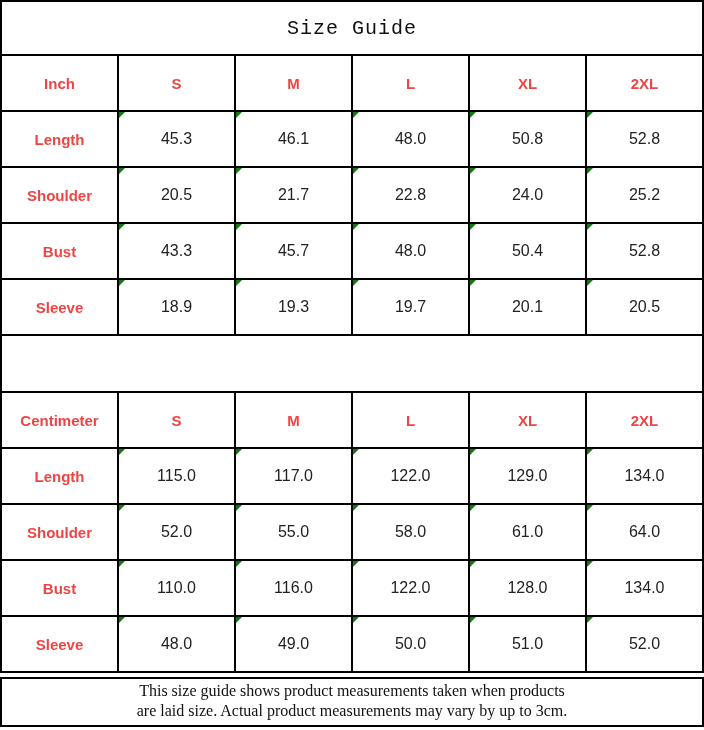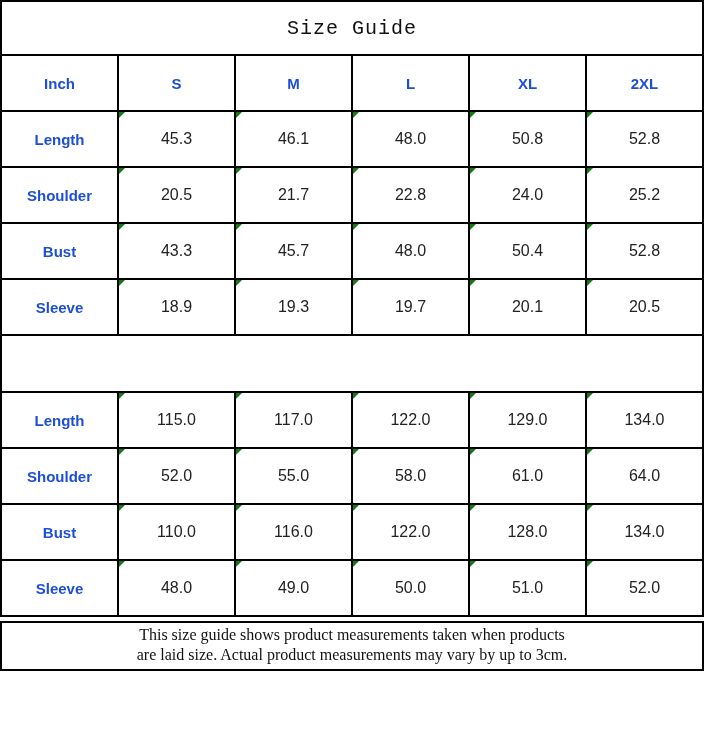--- a/index.html
+++ b/index.html
@@ -36,21 +36,21 @@
     font-size: 20px;
     font-weight: normal;
     letter-spacing: 1px;
     color: #111111;
   }
   tr.head-row, tr.data-row { height: 56px; }
   tr.gap-row { height: 57px; }
   th.hdr, th.row-label {
     font-size: 15px;
     font-weight: bold;
-    color: #1d4ed8;
+    color: #ef4444;
     border-radius: 11px;
   }
   td.val {
     position: relative;
     font-size: 16px;
     font-weight: normal;
     color: #222222;
     margin-top: 28px;
   }
   td.val .tri {
@@ -133,20 +133,28 @@
       <td class="val"><span class="tri"></span>19.3</td>
       <td class="val"><span class="tri"></span>19.7</td>
       <td class="val"><span class="tri"></span>20.1</td>
       <td class="val"><span class="tri"></span>20.5</td>
     </tr>
 
     <tr class="gap-row">
       <td colspan="6"></td>
     </tr>
 
+    <tr class="head-row">
+      <th class="hdr">Centimeter</th>
+      <th class="hdr">S</th>
+      <th class="hdr">M</th>
+      <th class="hdr">L</th>
+      <th class="hdr">XL</th>
+      <th class="hdr">2XL</th>
+    </tr>
     <tr class="data-row">
       <th class="row-label">Length</th>
       <td class="val"><span class="tri"></span>115.0</td>
       <td class="val"><span class="tri"></span>117.0</td>
       <td class="val"><span class="tri"></span>122.0</td>
       <td class="val"><span class="tri"></span>129.0</td>
       <td class="val"><span class="tri"></span>134.0</td>
     </tr>
     <tr class="data-row">
       <th class="row-label">Shoulder</th>

